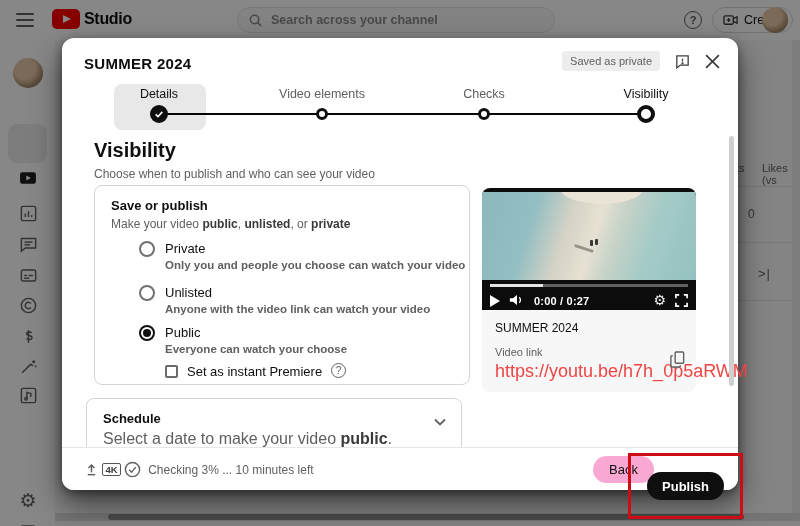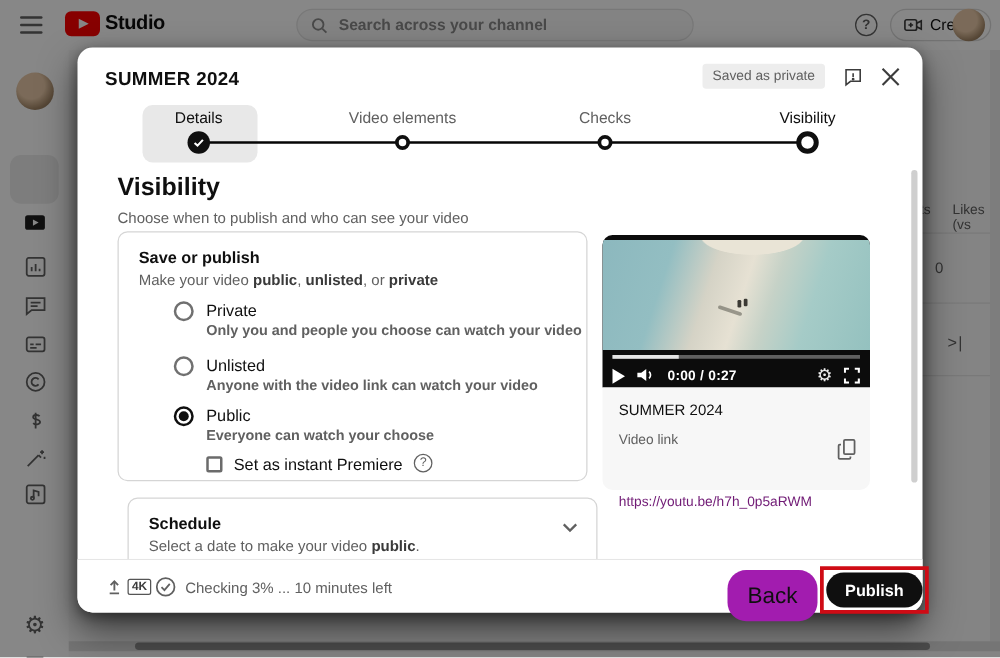--- a/index.html
+++ b/index.html
@@ -67,23 +67,23 @@
   .radio { position:absolute; left:44px; width:16px; height:16px; border:2px solid #707070; border-radius:50%; background:#fff; }
   .radio.checked { border-color:#0f0f0f; }
   .radio.checked:before { content:""; position:absolute; left:2px; top:2px; width:8px; height:8px; border-radius:50%; background:#0f0f0f; }
   .opt-label { position:absolute; left:70px; font-size:13px; color:#0f0f0f; }
   .opt-desc { position:absolute; left:70px; font-size:11.5px; color:#606060;font-weight:bold; }
   .checkbox { position:absolute; left:70px; top:179px; width:13px; height:13px; border:2px solid #6b6b6b; border-radius:2px; background:#fff; }
   .premiere-label { position:absolute; left:92px; top:178px; font-size:13px; color:#0f0f0f; }
   .help-q { position:absolute; left:236px; top:177px; width:15px; height:15px; border:1.5px solid #606060; border-radius:50%; color:#606060; font-size:10px; display:flex; align-items:center; justify-content:center; }
 
   
-  .sched-card { left:40px; top:360px; width:376px; height:68px; }
+  .sched-card { left:24px; top:360px; width:376px; height:68px; }
   .sch-title { position:absolute; left:16px; top:12px; font-size:13px; font-weight:700; color:#0f0f0f; }
-  .sch-desc { position:absolute; left:16px; top:31px; font-size:12px; color:#606060; }
+  .sch-desc { position:absolute; left:16px; top:31px; font-size:16px; color:#606060; }
   .sch-desc b { color:#3a3a3a; }
   .sch-chev { position:absolute; right:14px; top:18px; color:#606060; }
 
   
   .player { position:absolute; left:420px; top:150px; width:214px; height:122px; background:#0c0c0c; border-radius:8px 8px 0 0; overflow:hidden; }
   .scene { position:absolute; left:0; top:4px; width:214px; height:88px;
     background:
       radial-gradient(ellipse 70px 26px at 56% -4%, #e9e4d6 0 58%, rgba(0,0,0,0) 60%),
       linear-gradient(108deg, #8cb8be 0%, #93bec2 24%, #d5d3c6 40%, #e6e1d3 52%, #c6d2c7 62%, #a5cbc7 76%, #94c1bf 100%);
   }
@@ -95,32 +95,32 @@
   .pcontrols { position:absolute; left:8px; top:101px; width:198px; height:18px; display:flex; align-items:flex-end; gap:9px; color:#fff; }
   .play-tri { width:0; height:0; border-left:10px solid #fff; border-top:6px solid transparent; border-bottom:6px solid transparent; }
   .ptime { font-size:11px; font-weight:700; color:#fff; letter-spacing:.2px; }
   .pspacer { flex:1; }
   .pgear { font-size:14px; color:#eee; line-height:1; }
 
   
   .vinfo { position:absolute; left:420px; top:272px; width:214px; height:82px; background:#f7f7f7; border-radius:0 0 8px 8px; }
   .vi-title { position:absolute; left:13px; top:11px; font-size:12px; color:#0f0f0f; }
   .vi-label { position:absolute; left:13px; top:36px; font-size:11px; color:#606060; }
-  .vi-link { position:absolute; left:13px; top:51px; font-size:11px; color:#701a75;margin-top:35px; }
+  .vi-link { position:absolute; left:13px; top:51px; font-size:18px; color:#ef4444; }
   .vi-copy { position:absolute; right:10px; top:40px; color:#606060; }
 
   .dlg-scroll { position:absolute; right:4px; top:98px; width:5px; height:250px; background:#cfcfcf; border-radius:3px; }
 
   
   .dlg-footer { position:absolute; left:0; bottom:0; width:676px; height:43px; background:#fff; border-top:1px solid #e6e6e6; border-radius:0 0 12px 12px; }
   .ft-left { position:absolute; left:22px; top:0; height:43px; display:flex; align-items:center; gap:3px; color:#606060; }
   .badge-4k { border:1.5px solid #555; border-radius:2px; font-size:9.5px; font-weight:700; color:#3c3c3c; padding:1px 2.5px; line-height:1; }
   .ft-status { font-size:12px; color:#606060; margin-left:4px; }
-  .back-btn { position:absolute; right:84px; top:8px; height:41px; padding:0 16px; background:#a21caf; border:none; border-radius:15px; font-size:18px; font-weight:500; color:#0f0f0f; font-family:inherit; }
-  .publish-wrap { position:absolute; right:-5px; top:-38px; border:3px solid #cf0b15; padding:2px; }
+  .back-btn { position:absolute; right:84px; top:8px; height:27px; padding:0 16px; background:#f9a8d4; border:none; border-radius:15px; font-size:13px; font-weight:500; color:#0f0f0f; font-family:inherit; }
+  .publish-wrap { position:absolute; right:-5px; top:-38px; border:3px solid #cf0b15; padding:16px; }
   .publish-btn { height:28px; padding:0 15px; background:#0f0f0f; border:none; border-radius:15px; color:#fff; font-size:13px; font-weight:700; font-family:inherit; }
   svg { display:block; }
 </style>
 </head>
 <body>
 
 <div class="stage">
 
   <div class="page">
     <div class="topbar">

